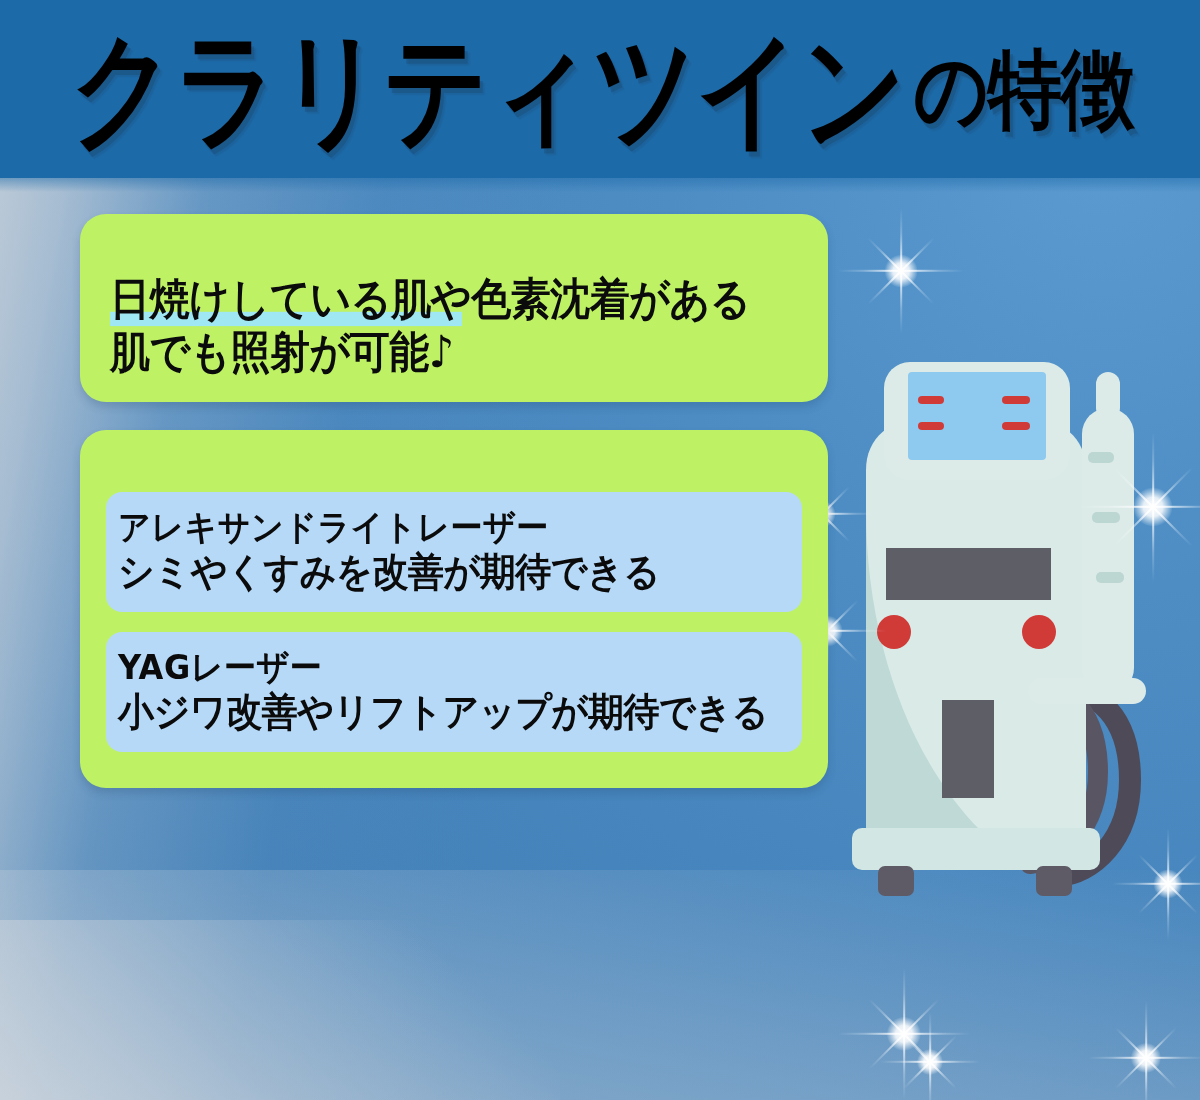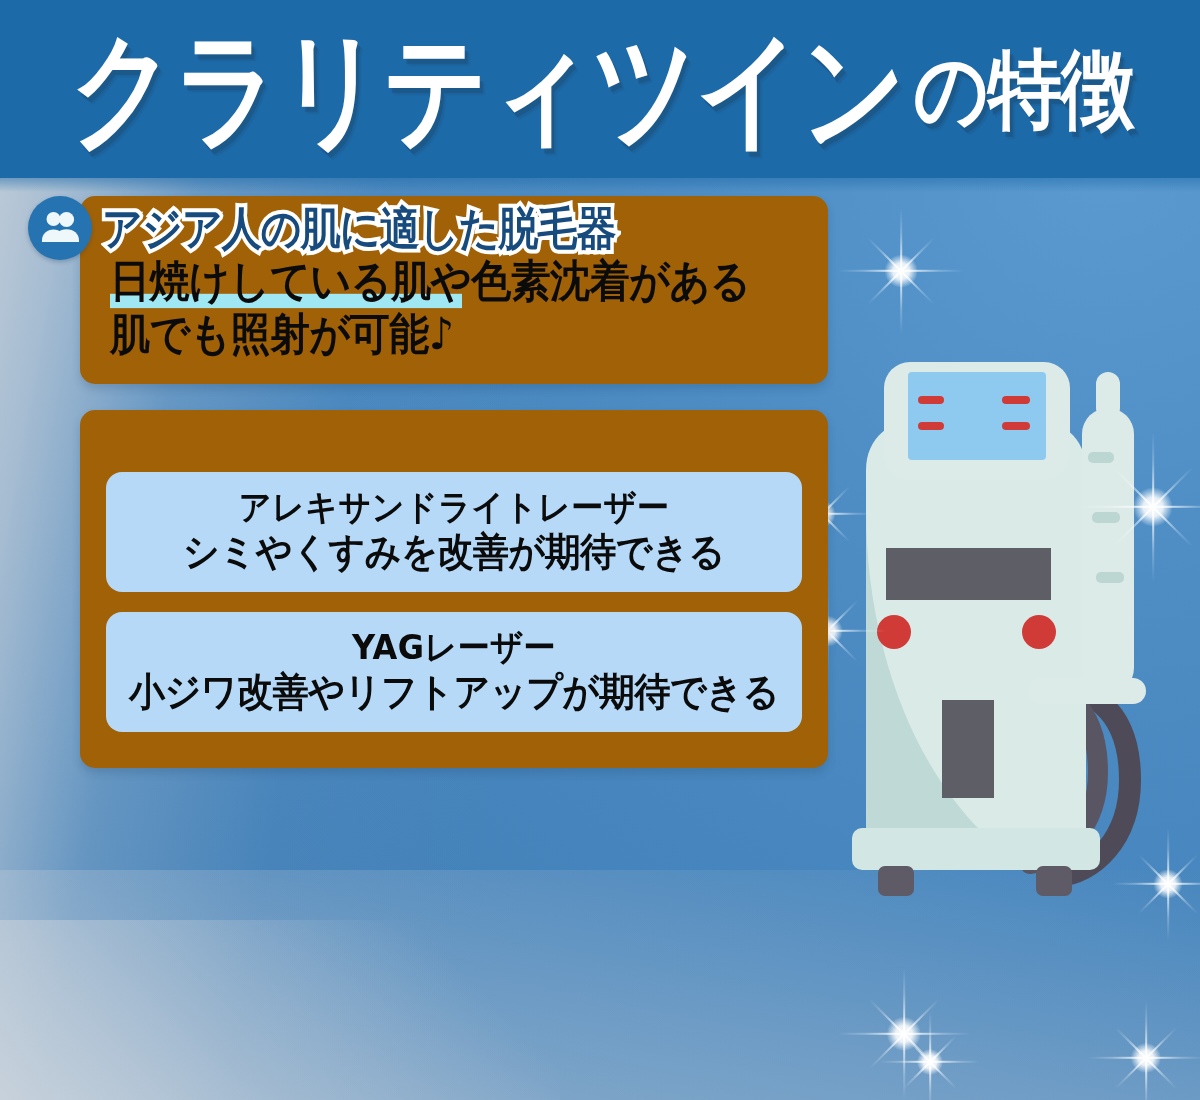--- a/index.html
+++ b/index.html
@@ -70,21 +70,21 @@
   }
 
   .poster-title {
     position: absolute;
     top: 0; left: 0;
     width: 1200px; height: 178px;
     display: flex;
     align-items: center;
     justify-content: center;
     white-space: nowrap;
-    color: #ffffff;
+    color: #000000;
     font-weight: 900;
     letter-spacing: -1px;
     text-shadow:
        3px 4px 0 rgba(25,70,110,0.38),
        5px 6px 1px rgba(25,70,110,0.18);
   }
   .title-main {
     font-size: 104px;
     line-height: 1;
     transform: scaleY(1.22) scaleX(0.99);
@@ -133,26 +133,26 @@
   .cards {
     position: absolute;
     top: 186px;
     left: 28px;
     width: 800px;
   }
 
   .card { position: relative; margin-bottom: 26px; }
 
   .card-body {
-    background: #a16207;
-    border-radius: 15px;
+    background: #bef264;
+    border-radius: 26px;
     box-shadow: 0 5px 9px rgba(30,60,95,0.20);
     padding: 56px 30px 26px 30px;
     margin-left: 52px;
-    margin-top: 10px;
+    margin-top: 28px;
   }
 
   .card-head {
     position: absolute;
     top: 0; left: 0;
     display: flex;
     align-items: center;
     gap: 10px;
     z-index: 3;
   }
@@ -201,21 +201,20 @@
     background: #9fe7f2;
     z-index: -1;
   }
   .card-line-inner { position: relative; z-index: 1; }
 
   
   .pill {
     background: #b6d9f7;
     border-radius: 16px;
     padding: 14px 12px 16px 12px;
-    text-align: center;
     margin-bottom: 20px;
   }
   .pill:last-child { margin-bottom: 6px; }
   .pill-title {
     font-size: 32px;
     font-weight: 700;
     color: #0b0b0b;
     letter-spacing: 0.5px;
     line-height: 1.35;
     transform: scaleY(1.08);
@@ -338,33 +337,20 @@
 
   <div class="header-band"></div>
   <div class="poster-title">
     <span class="title-main">クラリティツイン</span>
       <span class="title-sub">の特徴</span>
   </div>
 
   <div class="cards">
 
     <div class="card card1">
-      <div class="card-head">
-        <span class="head-icon">
-          <svg width="42" height="42" viewBox="0 0 42 42">
-            <g fill="#eef8fb">
-              <circle cx="14.5" cy="12" r="7"></circle>
-              <path d="M3 33c0-6.3 5.2-10.5 11.5-10.5S26 26.7 26 33v2H3z"></path>
-              <circle cx="27.5" cy="12.5" r="7.6"></circle>
-              <path d="M15 33.5c0-6.7 5.5-11.2 12.5-11.2S40 26.8 40 33.5V35H15z"></path>
-            </g>
-          </svg>
-        </span>
-        <span class="head-text">アジア人の肌に適した脱毛器</span>
-      </div>
       <div class="card-body">
         <div class="card-line">
           <span class="hl" style="width:352px"></span>
           <span class="card-line-inner">日焼けしている肌や色素沈着がある</span>
         </div>
         <div class="card-line">
           <span class="card-line-inner">肌でも照射が可能♪</span>
         </div>
       </div>
     </div>

